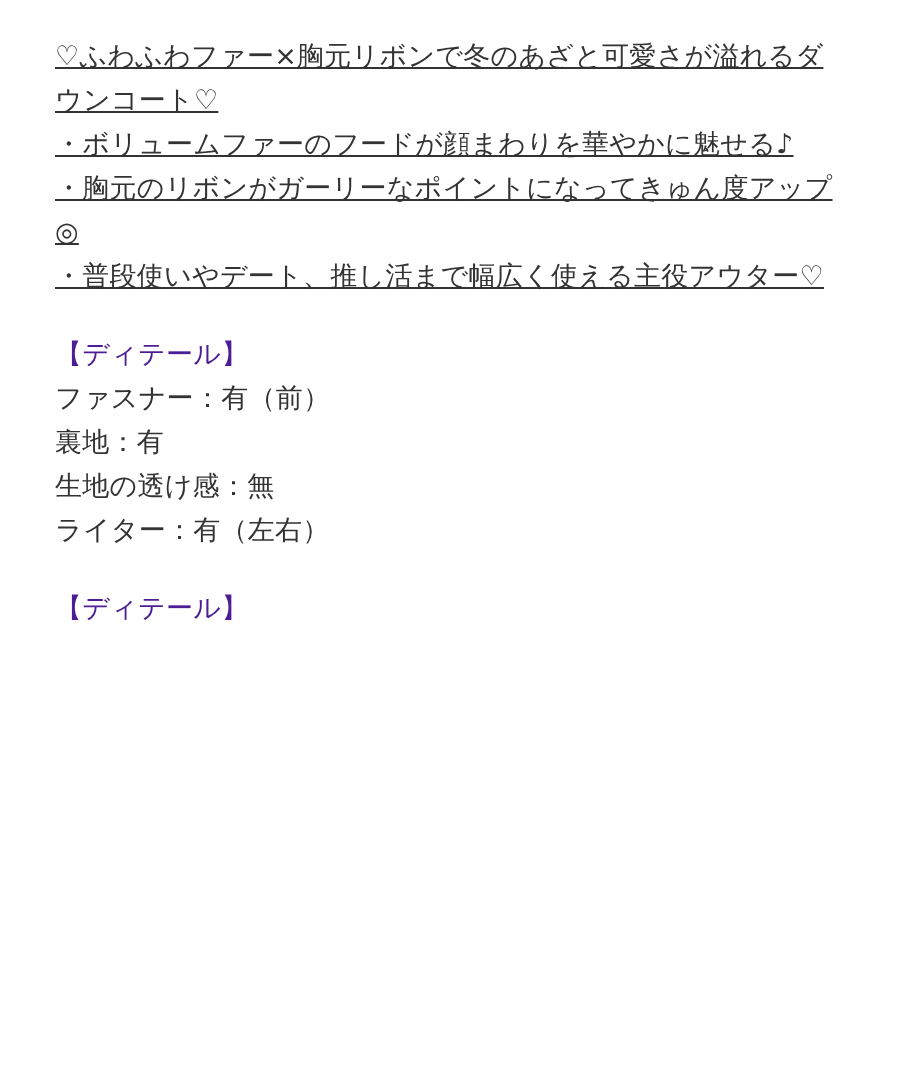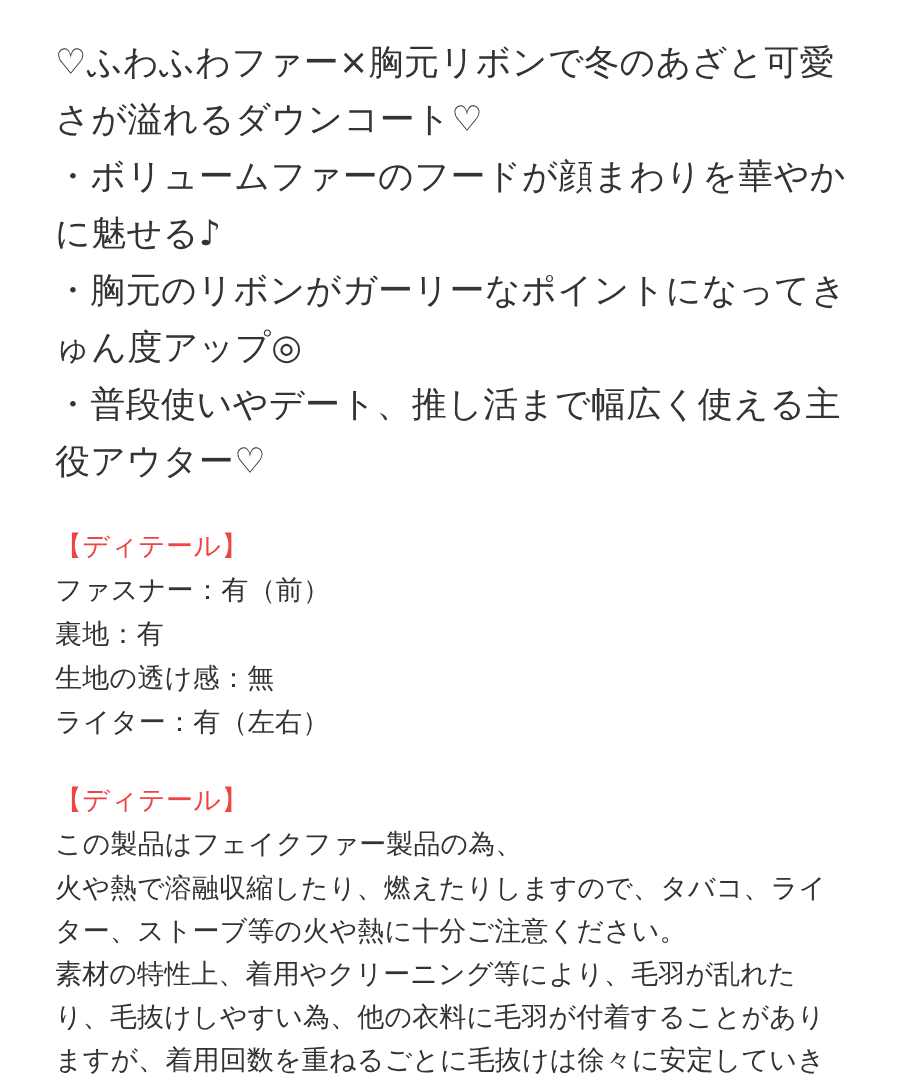--- a/index.html
+++ b/index.html
@@ -15,35 +15,36 @@
     overflow: hidden;
   }
   .page {
     box-sizing: border-box;
     width: 903px;
     height: 1080px;
     padding: 34px 55px 0 55px;
     background: #ffffff;
   }
   .desc-block {
-    font-size: 35px;
+    font-size: 27px;
     line-height: 1.63;
     letter-spacing: 0.01em;
     color: #333333;
     white-space: pre-wrap;
     word-break: break-all;
+    text-decoration: underline;
   }
   .spacer {
     height: 34px;
   }
   .section-heading {
     font-size: 27px;
     line-height: 1.63;
     letter-spacing: 0.01em;
-    color: #ef4444;
+    color: #4c1d95;
     white-space: pre-wrap;
   }
   .section-body {
     font-size: 27px;
     line-height: 1.63;
     letter-spacing: 0.01em;
     color: #333333;
     white-space: pre-wrap;
     word-break: break-all;
   }
@@ -72,18 +73,14 @@
 
   <div class="section-body">ファスナー：有（前）
 裏地：有
 生地の透け感：無
 ライター：有（左右）</div>
 
   <div class="spacer"></div>
 
   <div class="section-heading">【ディテール】</div>
 
-  <div class="attention-body">この製品はフェイクファー製品の為、
-火や熱で溶融収縮したり、燃えたりしますので、タバコ、ライター、ストーブ等の火や熱に十分ご注意ください。
-素材の特性上、着用やクリーニング等により、毛羽が乱れたり、毛抜けしやすい為、他の衣料に毛羽が付着することがありますが、着用回数を重ねるごとに毛抜けは徐々に安定していきます。お手入れを十分に行って下さい。
-着用後、毛乱れ等があった場合は、毛並みに沿って、ブラッシングして下さい。</div>
 
 </div>
 
 </body></html>

